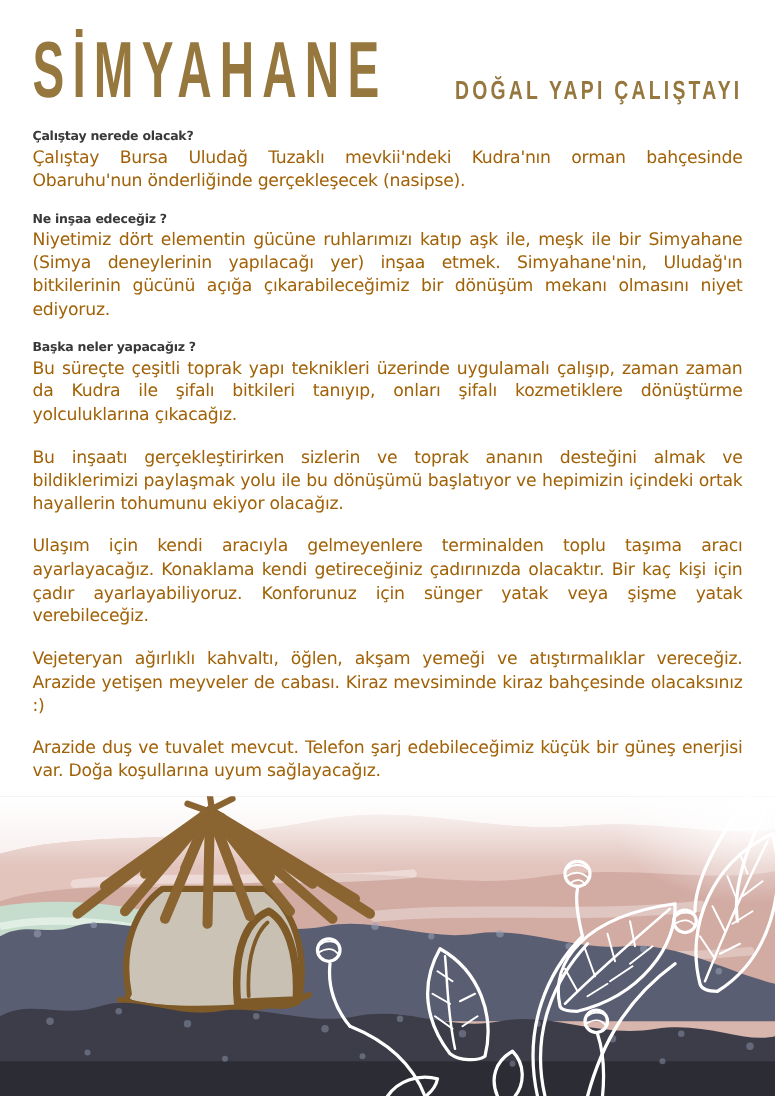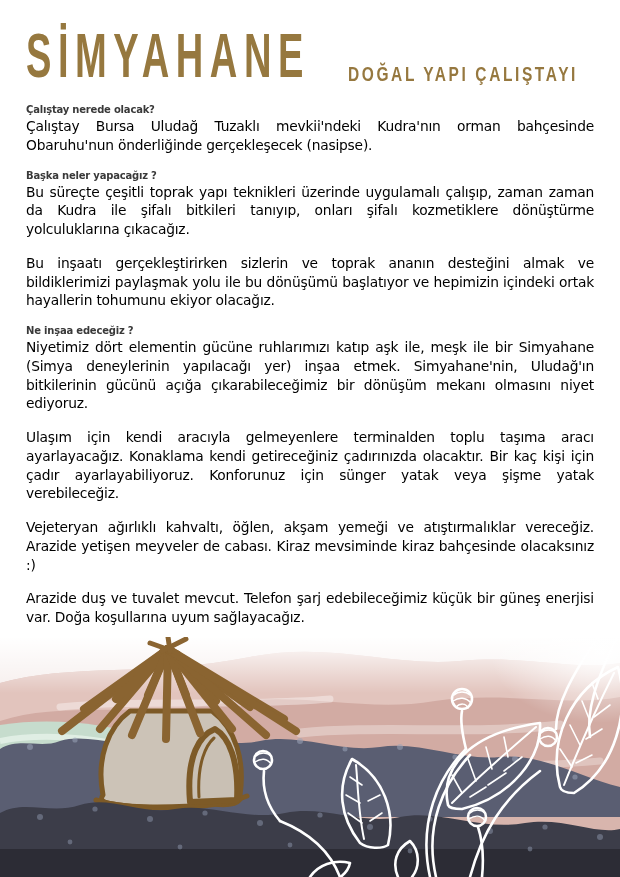--- a/index.html
+++ b/index.html
@@ -3,21 +3,21 @@
 <meta charset="utf-8">
 <style>
   html,body{margin:0;padding:0;}
   body{
     width:620px;height:877px;position:relative;overflow:hidden;
     background:#ffffff;
     font-family:"DejaVu Sans",sans-serif;
   }
   .page{position:absolute;inset:0;}
   
-  .header{position:relative;height:84px;margin:14px 42px 6px 26px;}
+  .header{position:relative;height:84px;margin:14px 26px 6px 26px;}
   .logo{
     display:inline-block;
     font-family:"Liberation Sans",sans-serif;
     font-weight:700;font-size:41px;letter-spacing:7px;
     color:#96783f;white-space:nowrap;
     transform:scale(0.93,1.55);transform-origin:left top;
     margin-top:6px;
   }
   .subtitle{
     position:absolute;right:0;top:48px;
@@ -28,21 +28,21 @@
   }
   
   .content{margin:0 26px;}
   .sec h3{
     margin:0 0 2px 0;
     font-size:10px;font-weight:700;color:#393939;
     letter-spacing:-0.2px;
   }
   .sec p{
     margin:0 0 15px 0;
-    font-size:13.8px;line-height:1.36;color:#000000;
+    font-size:13.8px;line-height:1.36;color:#a16207;
     text-align:justify;letter-spacing:-0.2px;
   }
   
   .photo{
     position:absolute;left:0;bottom:0;width:620px;height:240px;
   }
   .photo svg{display:block;}
 </style>
 </head>
 <body>
@@ -55,28 +55,28 @@
   </div>
 
   <div class="content">
 
     <div class="sec">
       <h3>Çalıştay nerede olacak?</h3>
       <p>Çalıştay Bursa Uludağ Tuzaklı mevkii'ndeki Kudra'nın orman bahçesinde Obaruhu'nun önderliğinde gerçekleşecek (nasipse).</p>
     </div>
 
     <div class="sec">
+      <h3>Ne inşaa edeceğiz ?</h3>
+      <p>Niyetimiz dört elementin gücüne ruhlarımızı katıp aşk ile, meşk ile bir Simyahane (Simya deneylerinin yapılacağı yer) inşaa etmek. Simyahane'nin, Uludağ'ın bitkilerinin gücünü açığa çıkarabileceğimiz bir dönüşüm mekanı olmasını niyet ediyoruz.</p>
+    </div>
+
+    <div class="sec">
       <h3>Başka neler yapacağız ?</h3>
       <p>Bu süreçte çeşitli toprak yapı teknikleri üzerinde uygulamalı çalışıp, zaman zaman da Kudra ile şifalı bitkileri tanıyıp, onları şifalı kozmetiklere dönüştürme yolculuklarına çıkacağız.</p>
       <p>Bu inşaatı gerçekleştirirken sizlerin ve toprak ananın desteğini almak ve bildiklerimizi paylaşmak yolu ile bu dönüşümü başlatıyor ve hepimizin içindeki ortak hayallerin tohumunu ekiyor olacağız.</p>
-    </div>
-
-    <div class="sec">
-      <h3>Ne inşaa edeceğiz ?</h3>
-      <p>Niyetimiz dört elementin gücüne ruhlarımızı katıp aşk ile, meşk ile bir Simyahane (Simya deneylerinin yapılacağı yer) inşaa etmek. Simyahane'nin, Uludağ'ın bitkilerinin gücünü açığa çıkarabileceğimiz bir dönüşüm mekanı olmasını niyet ediyoruz.</p>
     </div>
 
     <div class="sec">
       <p>Ulaşım için kendi aracıyla gelmeyenlere terminalden toplu taşıma aracı ayarlayacağız. Konaklama kendi getireceğiniz çadırınızda olacaktır. Bir kaç kişi için çadır ayarlayabiliyoruz. Konforunuz için sünger yatak veya şişme yatak verebileceğiz.</p>
     </div>
 
     <div class="sec">
       <p>Vejeteryan ağırlıklı kahvaltı, öğlen, akşam yemeği ve atıştırmalıklar vereceğiz. Arazide yetişen meyveler de cabası. Kiraz mevsiminde kiraz bahçesinde olacaksınız  :)</p>
       <p>Arazide duş ve tuvalet mevcut.  Telefon şarj edebileceğimiz küçük bir güneş enerjisi var. Doğa koşullarına uyum sağlayacağız.</p>
     </div>

